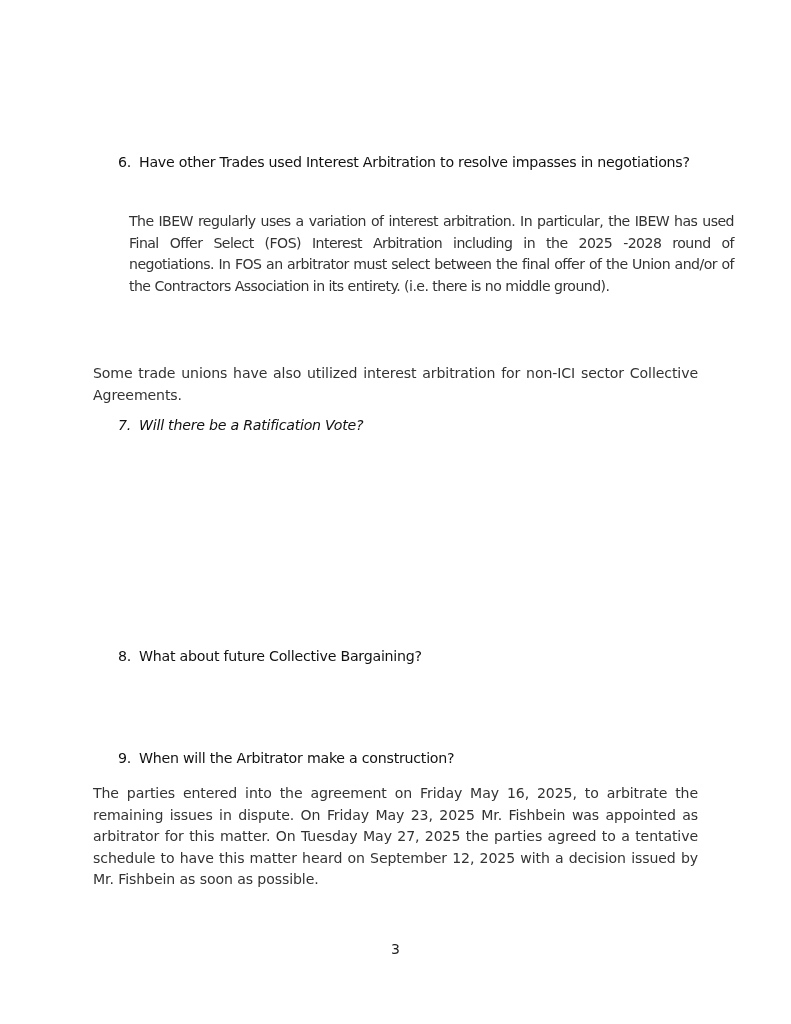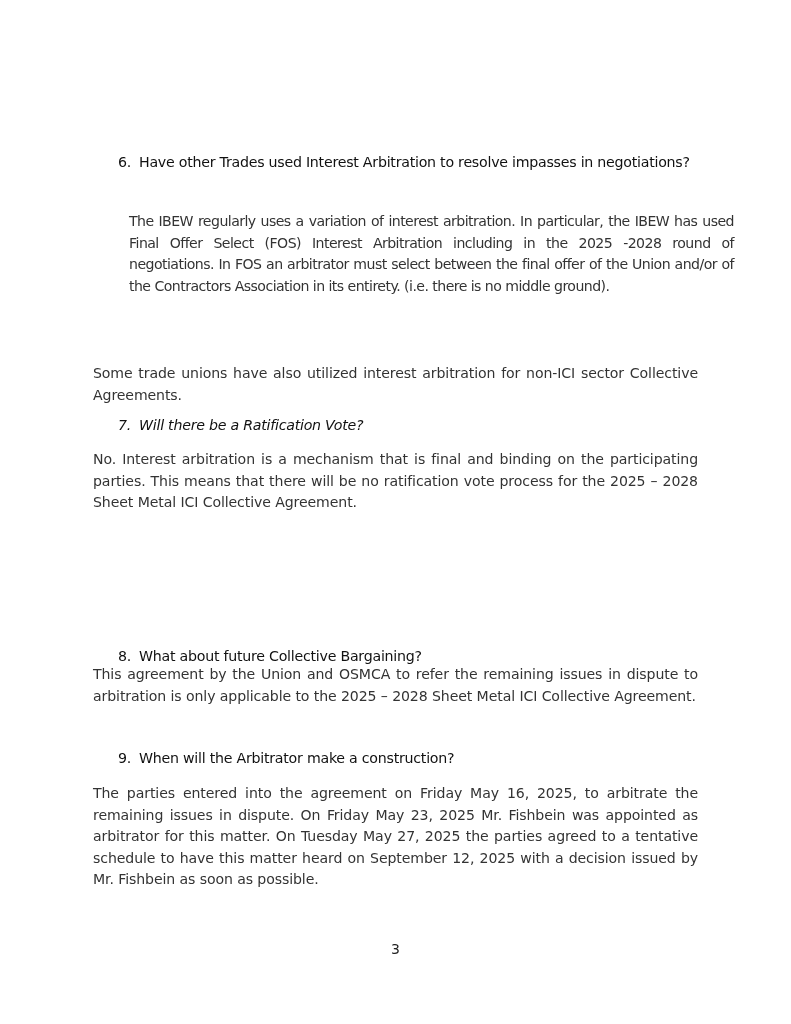--- a/index.html
+++ b/index.html
@@ -35,26 +35,24 @@
 
   <div class="heading" style="top:110px;margin-top:44px;">
     <span class="num">6.</span><span>Have other Trades used Interest Arbitration to resolve impasses in negotiations?</span>
   </div>
   <div class="para tight" style="top:211px;margin-left:36px;">The IBEW regularly uses a variation of interest arbitration. In particular, the IBEW has used Final Offer Select (FOS) Interest Arbitration including in the 2025 -2028 round of negotiations. In FOS an arbitrator must select between the final offer of the Union and/or of the Contractors Association in its entirety. (i.e. there is no middle ground).</div>
   <div class="para" style="top:363px;">Some trade unions have also utilized interest arbitration for non-ICI sector Collective Agreements.</div>
 
   <div class="heading" style="top:417px;font-style:italic;">
     <span class="num">7.</span><span>Will there be a Ratification Vote?</span>
   </div>
-  <div class="para" style="top:449px;">No. Interest arbitration is a mechanism that is final and binding on the participating parties. This means that there will be no ratification vote process for the 2025 – 2028 Sheet Metal ICI Collective Agreement.</div>
 
   <div class="heading" style="top:648px;">
     <span class="num">8.</span><span>What about future Collective Bargaining?</span>
   </div>
-  <div class="para" style="top:664px;">This agreement by the Union and OSMCA to refer the remaining issues in dispute to arbitration is only applicable to the 2025 – 2028 Sheet Metal ICI Collective Agreement.</div>
 
   <div class="heading" style="top:750px;">
     <span class="num">9.</span><span>When will the Arbitrator make a construction?</span>
   </div>
   <div class="para" style="top:783px;">The parties entered into the agreement on Friday May 16, 2025, to arbitrate the remaining issues in dispute.  On Friday May 23, 2025 Mr. Fishbein was appointed as arbitrator for this matter.  On Tuesday May 27, 2025 the parties agreed to a tentative schedule to have this matter heard on September 12, 2025 with a decision issued by Mr. Fishbein as soon as possible.</div>
 
   <div class="page-num">3</div>
 </div>
 
 </body></html>

